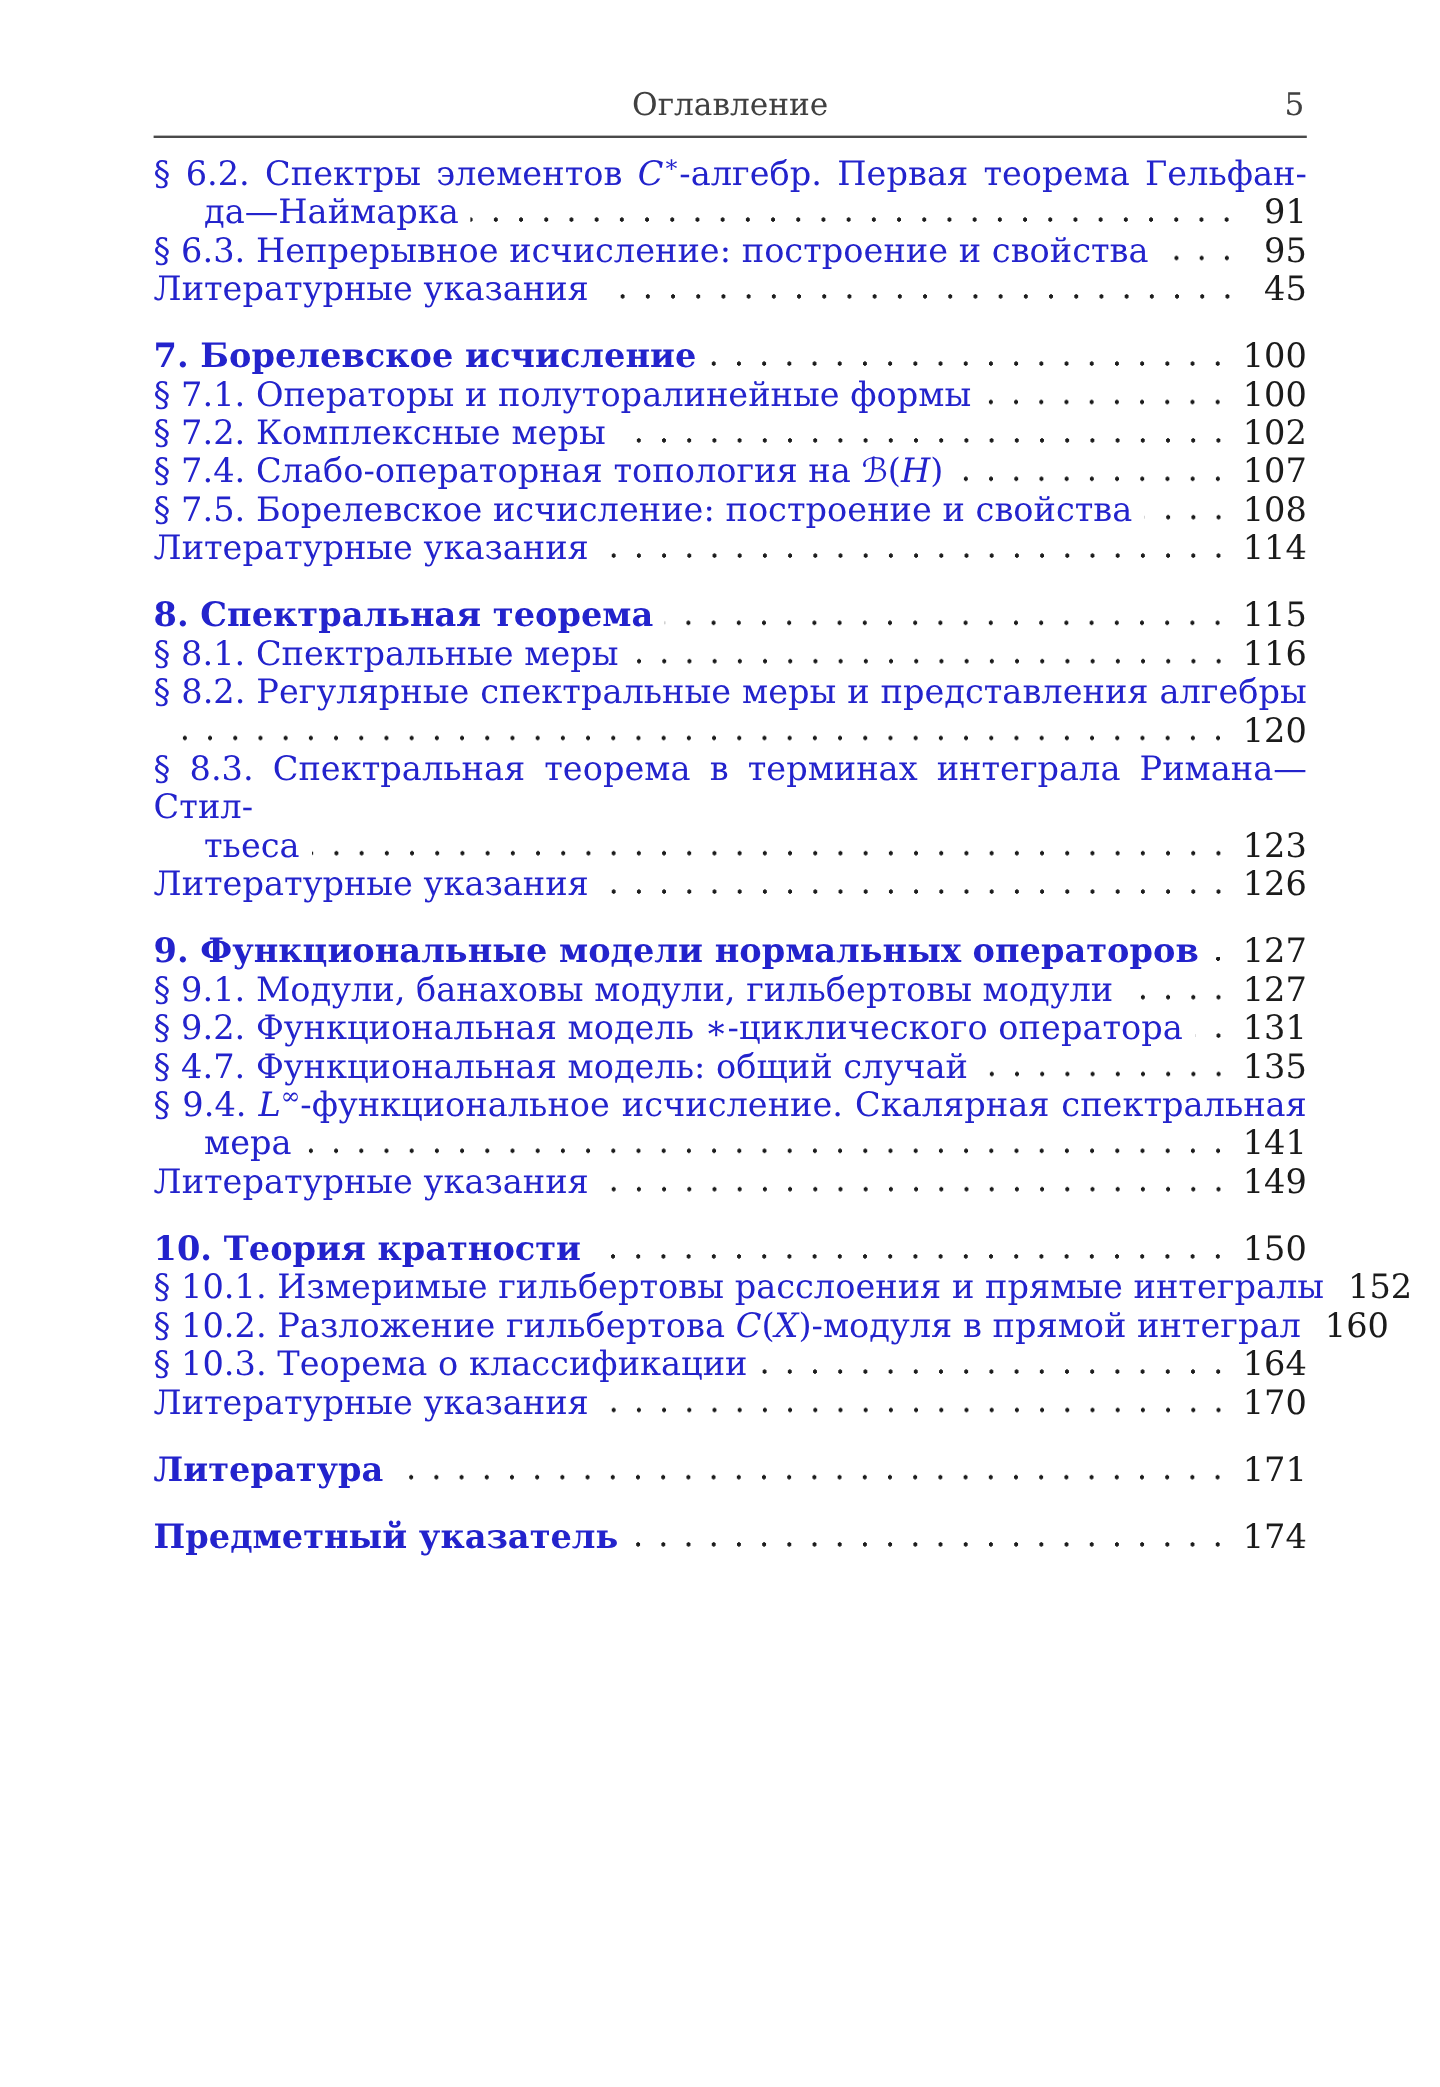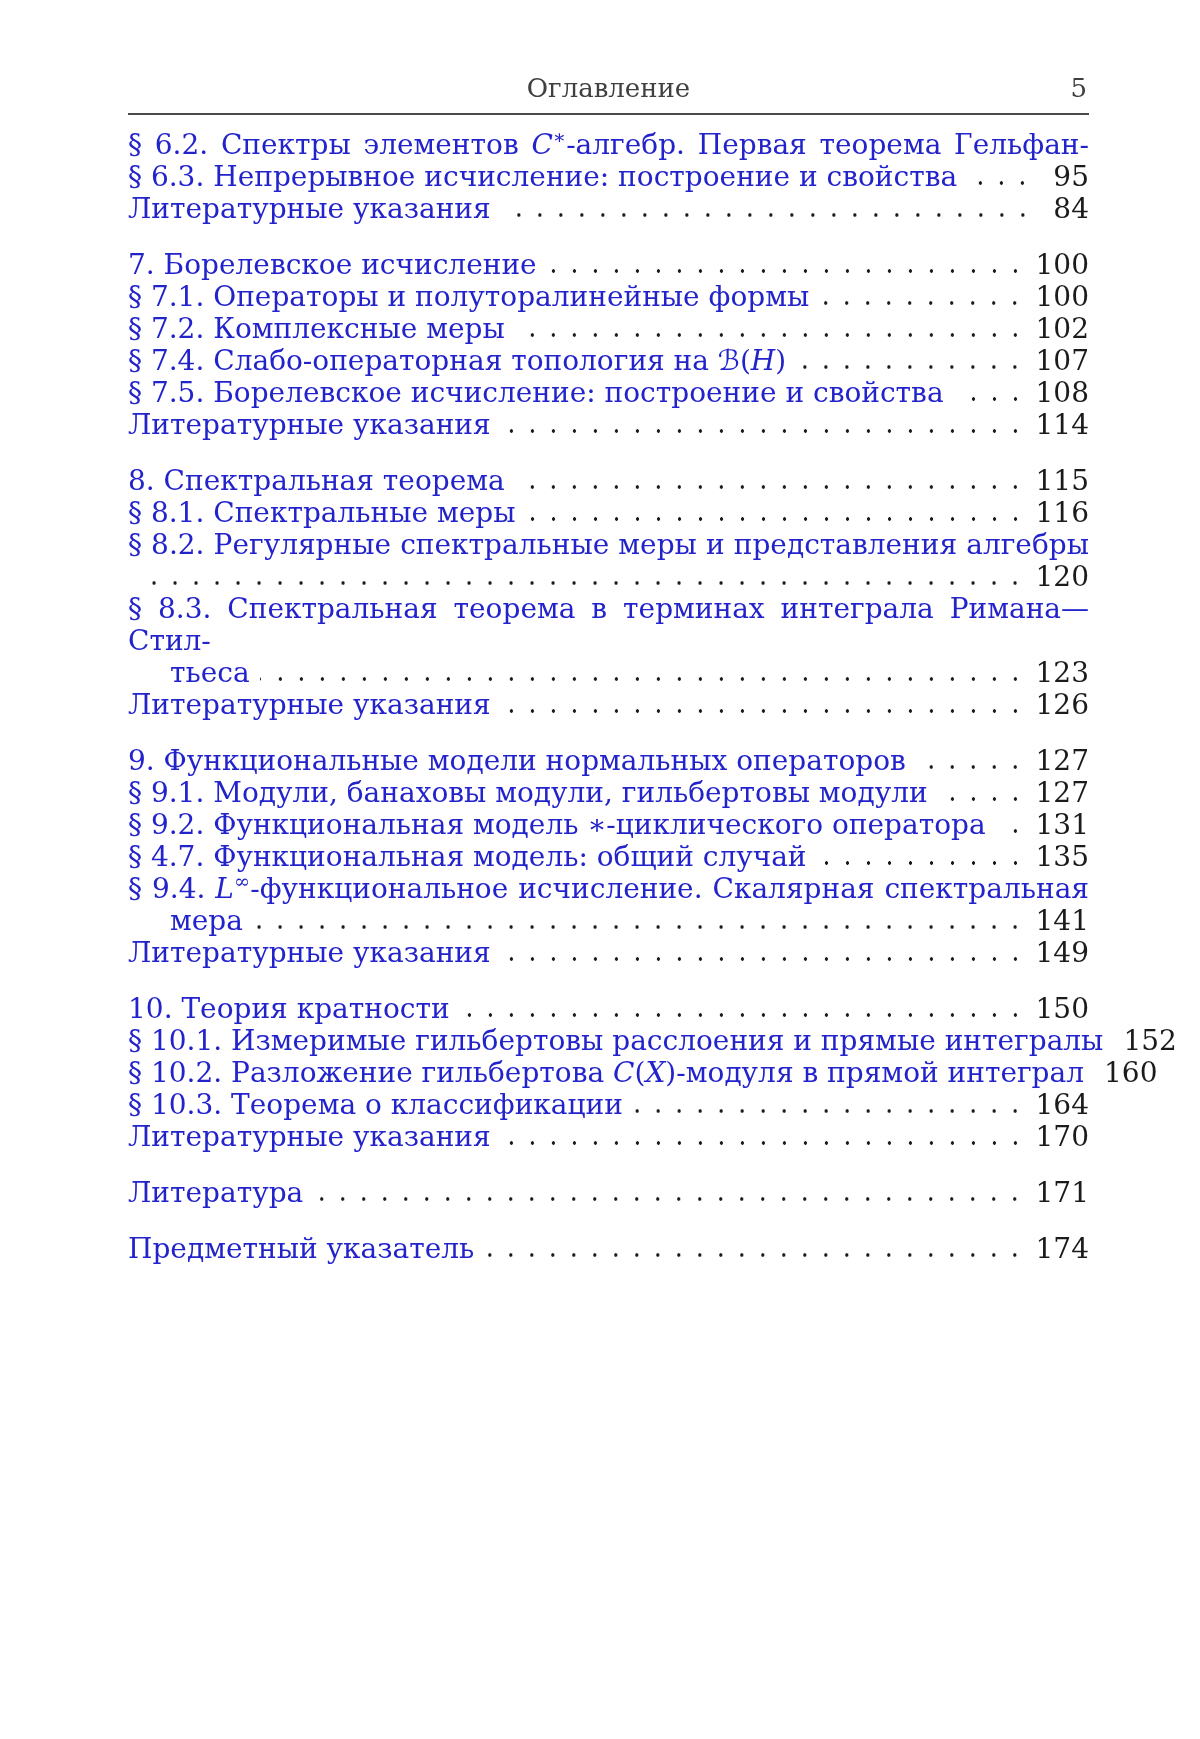--- a/index.html
+++ b/index.html
@@ -16,21 +16,21 @@
     font-size:26px; line-height:28px; text-align:center; color:#404040;
   }
   .running-page { position:absolute; right:2px; top:0; }
   .head-rule { border:none; border-top:2px solid #4a4a4a; margin-top:11px; }
 
   .toc { margin-top:14px; font-size:28px; line-height:32px; color:#2323cc; }
   .toc-group { margin-top:24px; }
   .toc-group:first-child { margin-top:0; }
 
   .toc-item.bold .toc-text,
-  .toc-item.bold .toc-preline { font-weight:400; }
+  .toc-item.bold .toc-preline { font-weight:700; }
 
   .toc-preline { text-align:justify; text-align-last:justify; }
 
   .toc-row { display:flex; align-items:baseline; }
   .toc-text { white-space:nowrap; }
   .toc-text.indent { padding-left:42px; }
 
   .leader {
     flex:1 1 auto; height:4px; align-self:flex-end;
     margin:0 10px 8px 10px;
@@ -49,33 +49,38 @@
 <div class="sheet">
   <div class="running-head">
     <span>Оглавление</span>
     <span class="running-page">5</span>
   </div>
   <div class="head-rule"></div>
   <div class="toc">
       <div class="toc-group">
         <div class="toc-item">
           <div class="toc-preline">§ 6.2. Спектры элементов <span class="seg-i">C</span><span class="seg-sup">∗</span>-алгебр. Первая теорема Гельфан-</div>
+          <div class="toc-row">
+            <span class="toc-text indent">да—Наймарка</span>
+            <span class="leader"></span>
+            <span class="pnum">91</span>
+          </div>
         </div>
         <div class="toc-item">
           <div class="toc-row">
             <span class="toc-text">§ 6.3. Непрерывное исчисление: построение и свойства</span>
             <span class="leader"></span>
             <span class="pnum">95</span>
           </div>
         </div>
         <div class="toc-item">
           <div class="toc-row">
             <span class="toc-text">Литературные указания</span>
             <span class="leader"></span>
-            <span class="pnum">84</span>
+            <span class="pnum">45</span>
           </div>
         </div>
       </div>
       <div class="toc-group">
         <div class="toc-item bold">
           <div class="toc-row">
             <span class="toc-text">7. Борелевское исчисление</span>
             <span class="leader"></span>
             <span class="pnum">100</span>
           </div>

